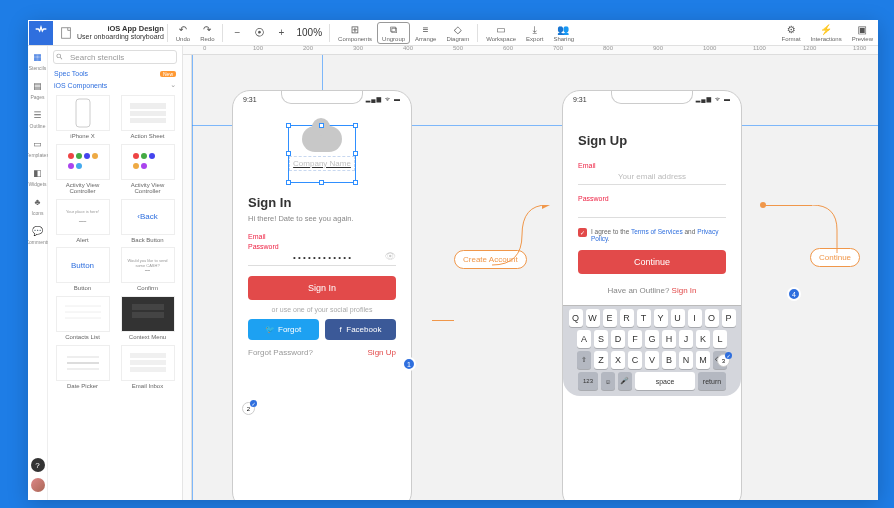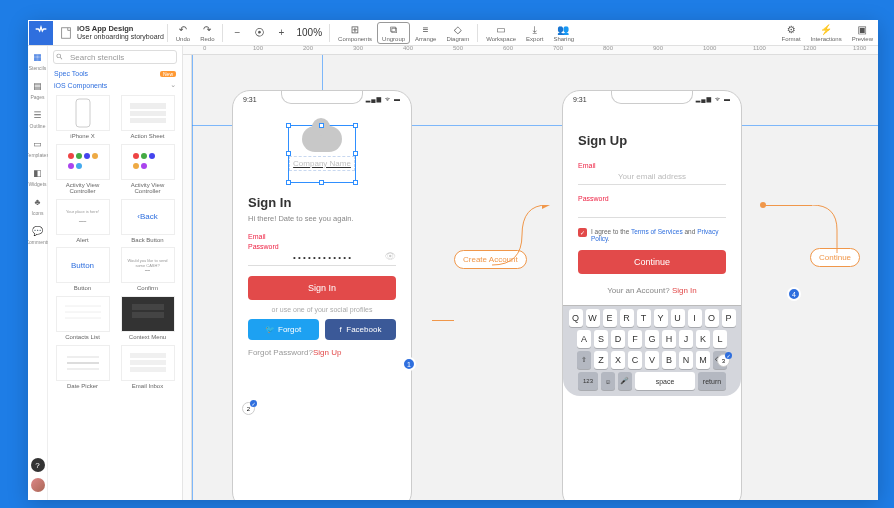--- a/index.html
+++ b/index.html
@@ -4,21 +4,21 @@
 <style>
 * { margin: 0; padding: 0; box-sizing: border-box; font-family: -apple-system, BlinkMacSystemFont, "Segoe UI", Arial, sans-serif; }
 body { background: #1e7de6; width: 894px; height: 508px; overflow: hidden; }
 .app { background: #fff; position: absolute; top: 20px; left: 28px; width: 850px; height: 480px; box-shadow: 0 4px 20px rgba(0,0,0,0.2); display: flex; flex-direction: column; }
 
 
 .topbar { height: 26px; display: flex; align-items: center; border-bottom: 1px solid #e0e0e0; background:#fff; }
 .logo-sq { width: 24px; height: 24px; background:#2f6fde; margin: 1px 6px 1px 1px; display:flex; align-items:center; justify-content:center;}
 .logo-sq svg { width:16px; height:16px; }
 .doc-icon { width:14px; height:14px; margin-right:4px; }
-.doc-titles { display:flex; flex-direction:column; line-height:1; font-size:7px; color:#333; }
+.doc-titles { display:flex; flex-direction:column; line-height:1; font-size:7px; color:#333;text-align:right; }
 .doc-titles .t1 { font-weight:600; font-size:7.5px; }
 .tb-btn { display:flex; flex-direction:column; align-items:center; padding: 2px 5px; font-size:6px; color:#666; cursor:pointer; }
 .tb-btn .ic { width:12px; height:12px; display:flex; align-items:center; justify-content:center; font-size:10px; color:#555; }
 .tb-sep { width:1px; height:18px; background:#e0e0e0; margin:0 3px; }
 .tb-mid { flex:1; }
 .tb-zoom { font-size:10px; color:#333; padding:0 4px;}
 .tb-active { border:1px solid #999; border-radius:3px; padding:1px 4px; }
 
 
 .ruler-h { height: 9px; background:#fafafa; border-bottom:1px solid #ddd; position:relative; font-size:6px; color:#999; overflow:hidden;}
@@ -69,21 +69,21 @@
 .sub { font-size:7.5px; color:#888; margin-bottom:10px;}
 .lbl-red { font-size:7px; color:#e24; font-weight:500; margin-bottom:3px;}
 .inp-line { border-bottom:1px solid #ddd; padding-bottom:3px; margin-bottom:10px; font-size:8px; position:relative;text-align:center;}
 .inp-line.ph { color:#bbb; }
 .eye { position:absolute; right:0; top:-2px; color:#ccc; font-size:9px;}
 .btn-primary { background:#e24a4a; color:#fff; text-align:center; padding:7px; font-size:9px; border-radius:4px; margin:6px 0;}
 .or-line { text-align:center; font-size:7px; color:#aaa; margin:6px 0;}
 .social-row { display:flex; gap:6px; margin-bottom:8px;}
 .social-btn { flex:1; padding:6px; font-size:8px; color:#fff; border-radius:4px; text-align:center;}
 .tw { background:#1da1f2; } .fb { background:#3b5998; }
-.foot-row { display:flex; justify-content:flex-start; font-size:8px; margin-top:4px;}
+.foot-row { display:flex; justify-content:space-between; font-size:8px; margin-top:4px;}
 .foot-row .l1 { color:#999; } .foot-row .l2 { color:#e24a4a; font-weight:500;}
 
 .terms { font-size:6.5px; color:#666; display:flex; align-items:flex-start; gap:4px; margin:8px 0;}
 .terms .cb { width:9px; height:9px; background:#e24a4a; border-radius:2px; display:flex; align-items:center; justify-content:center; color:#fff; font-size:6px; flex-shrink:0;}
 .terms a { color:#2f6fde; }
 .hasacct { text-align:center; font-size:8px; color:#888; margin-top:12px;}
 .hasacct .si { color:#e24a4a; font-weight:500;}
 
 
 .kbd { background:#d4d6dc; border-top:1px solid #bbb; padding:3px; margin:10px -15px -10px; border-radius:0 0 17px 17px;}
@@ -396,21 +396,21 @@
               <div style="height:10px;"></div>
               <div class="lbl-red">Email</div>
               <div class="inp-line ph">Your email address</div>
               <div class="lbl-red">Password</div>
               <div class="inp-line">&nbsp;</div>
               <div class="terms">
                 <div class="cb">✓</div>
                 <div><span>I agree to the </span><a>Terms of Services</a><span> and </span><a>Privacy Policy</a><span>.</span></div>
               </div>
               <div class="btn-primary">Continue</div>
-              <div class="hasacct"><span>Your an Account? </span><span class="si">Sign In</span></div>
+              <div class="hasacct"><span>Have an Outline? </span><span class="si">Sign In</span></div>
 
               <div class="kbd">
                 <div class="kbd-row" id="kr1">
                     <div class="key">Q</div>
                     <div class="key">W</div>
                     <div class="key">E</div>
                     <div class="key">R</div>
                     <div class="key">T</div>
                     <div class="key">Y</div>
                     <div class="key">U</div>

